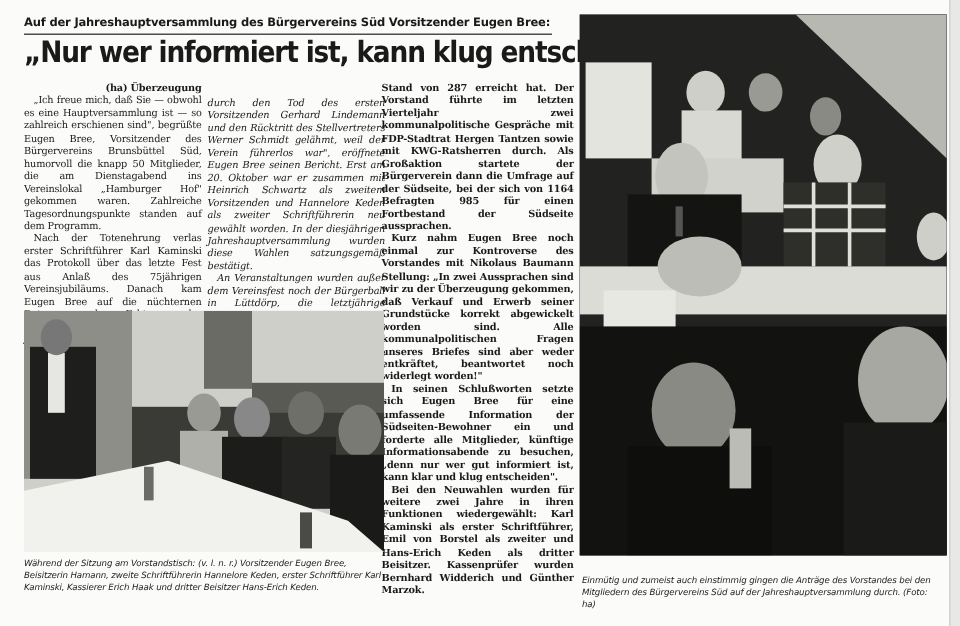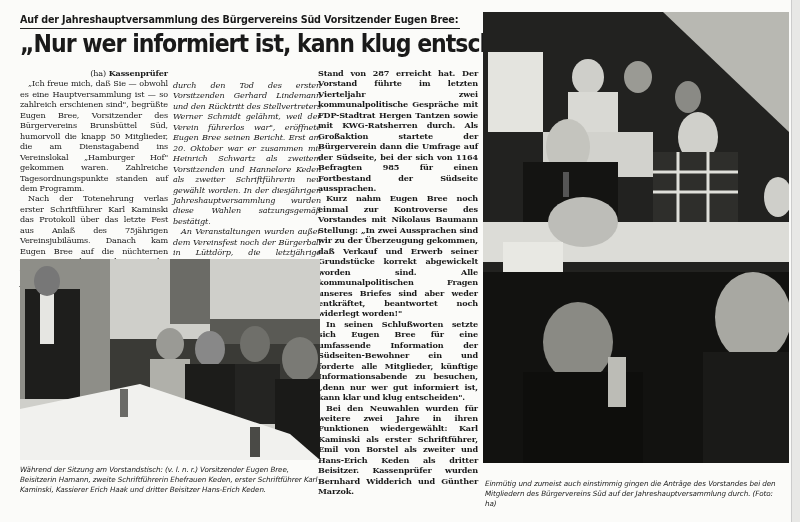--- a/index.html
+++ b/index.html
@@ -17,39 +17,39 @@
     font-family:"DejaVu Sans", sans-serif; font-weight:bold; font-size:24.5px;
     letter-spacing:-1.1px; line-height:30px; white-space:nowrap; transform:scaleX(0.9); transform-origin:left top;
   }
   .col {
     position:absolute; top:68px; width:148px;
     font-size:8.1px; line-height:10.45px; text-align:justify; letter-spacing:-0.15px;
   }
   .col p { margin:0; text-indent:8px; }
   .col p.noindent { text-indent:0; }
   .dateline { text-align:right; font-weight:bold; margin:0; }
-  .dateline .author { font-weight:normal; }
+  .dateline .author { font-weight:bold; }
   .photo {
     position:absolute; overflow:hidden; background:#555;
   }
   .caption {
     position:absolute; font-family:"DejaVu Sans", sans-serif; font-style:italic;
     font-size:7.2px; line-height:9.8px; letter-spacing:-0.1px; color:#222;
   }
   .rightedge { position:absolute; right:0; top:0; width:8px; height:522px; background:#e8e8e6; border-left:1px solid #ccc; }
 </style>
 </head>
 <body>
 
 <div>
   <div class="kicker">Auf der Jahreshauptversammlung des Bürgervereins Süd   Vorsitzender Eugen Bree:</div>
   <div class="headline">„Nur wer informiert ist, kann klug entscheiden"</div>
 
   <div class="col" style="left:20px;">
-    <p class="dateline"><span class="author">(ha)</span> <span>Kassenprüfer</span></p>
+    <p class="dateline"><span class="author">(ha)</span> <span>Überzeugung</span></p>
     <p>„Ich freue mich, daß Sie — obwohl es eine Hauptversammlung ist — so zahlreich erschienen sind", begrüßte Eugen Bree, Vorsitzender des Bürgervereins Brunsbüttel Süd, humorvoll die knapp 50 Mitglieder, die am Dienstagabend ins Vereinslokal „Hamburger Hof" gekommen waren. Zahlreiche Tagesordnungspunkte standen auf dem Programm.</p>
     <p>Nach der Totenehrung verlas erster Schriftführer Karl Kaminski das Protokoll über das letzte Fest aus Anlaß des 75jährigen Vereinsjubiläums. Danach kam Eugen Bree auf die nüchternen Daten und Fakten der Vorstandsarbeit des vergangenen Jahres in seinem Rückblick 1971 zu sprechen.</p>
     <p>„Lange Monate war der Vorstand</p>
   </div>
 
   <div class="col" style="left:173px; top:80px;font-style:italic;">
     <p class="noindent">durch den Tod des ersten Vorsitzenden Gerhard Lindemann und den Rücktritt des Stellvertreters Werner Schmidt gelähmt, weil der Verein führerlos war", eröffnete Eugen Bree seinen Bericht. Erst am 20. Oktober war er zusammen mit Heinrich Schwartz als zweitem Vorsitzenden und Hannelore Keden als zweiter Schriftführerin neu gewählt worden. In der diesjährigen Jahreshauptversammlung wurden diese Wahlen satzungsgemäß bestätigt.</p>
     <p>An Veranstaltungen wurden außer dem Vereinsfest noch der Bürgerball in Lüttdörp, die letztjährige Hauptversammlung sowie die Oktober-Sitzung durchgeführt, bei der alle Ehefrauen Vollmitglieder wurden, so daß sich dadurch die Mitgliederzahl nahezu verdoppelte und jetzt einen</p>
   </div>
 
@@ -80,21 +80,21 @@
     <ellipse cx="235" cy="85" rx="15" ry="18" fill="#6f6f6a"></ellipse>
     <rect x="215" y="105" width="45" height="60" fill="#242422"></rect>
     <ellipse cx="280" cy="100" rx="18" ry="22" fill="#7a7a75"></ellipse>
     <rect x="255" y="120" width="45" height="81" fill="#1a1a18"></rect>
 
     <polygon points="0,150 120,125 270,175 300,201 0,201" fill="#f1f1ee"></polygon>
     <rect x="100" y="130" width="8" height="28" fill="#6a6a66"></rect>
     <rect x="230" y="168" width="10" height="30" fill="#4a4a46"></rect>
   </svg>
 </div>
-<div class="caption" style="left:20px; top:465px; width:300px;">Während der Sitzung am Vorstandstisch: (v. l. n. r.) Vorsitzender Eugen Bree, Beisitzerin Hamann, zweite Schriftführerin Ehefrauen Keden, erster Schriftführer Karl Kaminski, Kassierer Erich Haak und dritter Beisitzer Hans-Erich Keden.</div>
+<div class="caption" style="left:20px; top:465px; width:300px;">Während der Sitzung am Vorstandstisch: (v. l. n. r.) Vorsitzender Eugen Bree, Beisitzerin Hamann, zweite Schriftführerin Hannelore Keden, erster Schriftführer Karl Kaminski, Kassierer Erich Haak und dritter Beisitzer Hans-Erich Keden.</div>
 
 <div class="photo" style="left:483px; top:12px; width:306px; height:451px; background:#2a2a28;">
   <svg width="306" height="451" viewBox="0 0 306 451">
     <rect x="0" y="0" width="306" height="451" fill="#222220"></rect>
     <polygon points="180,0 306,0 306,120" fill="#b8b8b2"></polygon>
 
     <rect x="5" y="40" width="55" height="80" fill="#e4e4df"></rect>
     <ellipse cx="105" cy="65" rx="16" ry="18" fill="#cfcfca"></ellipse>
     <rect x="85" y="80" width="50" height="45" fill="#d9d9d4"></rect>
     <ellipse cx="155" cy="65" rx="14" ry="16" fill="#9a9a94"></ellipse>

